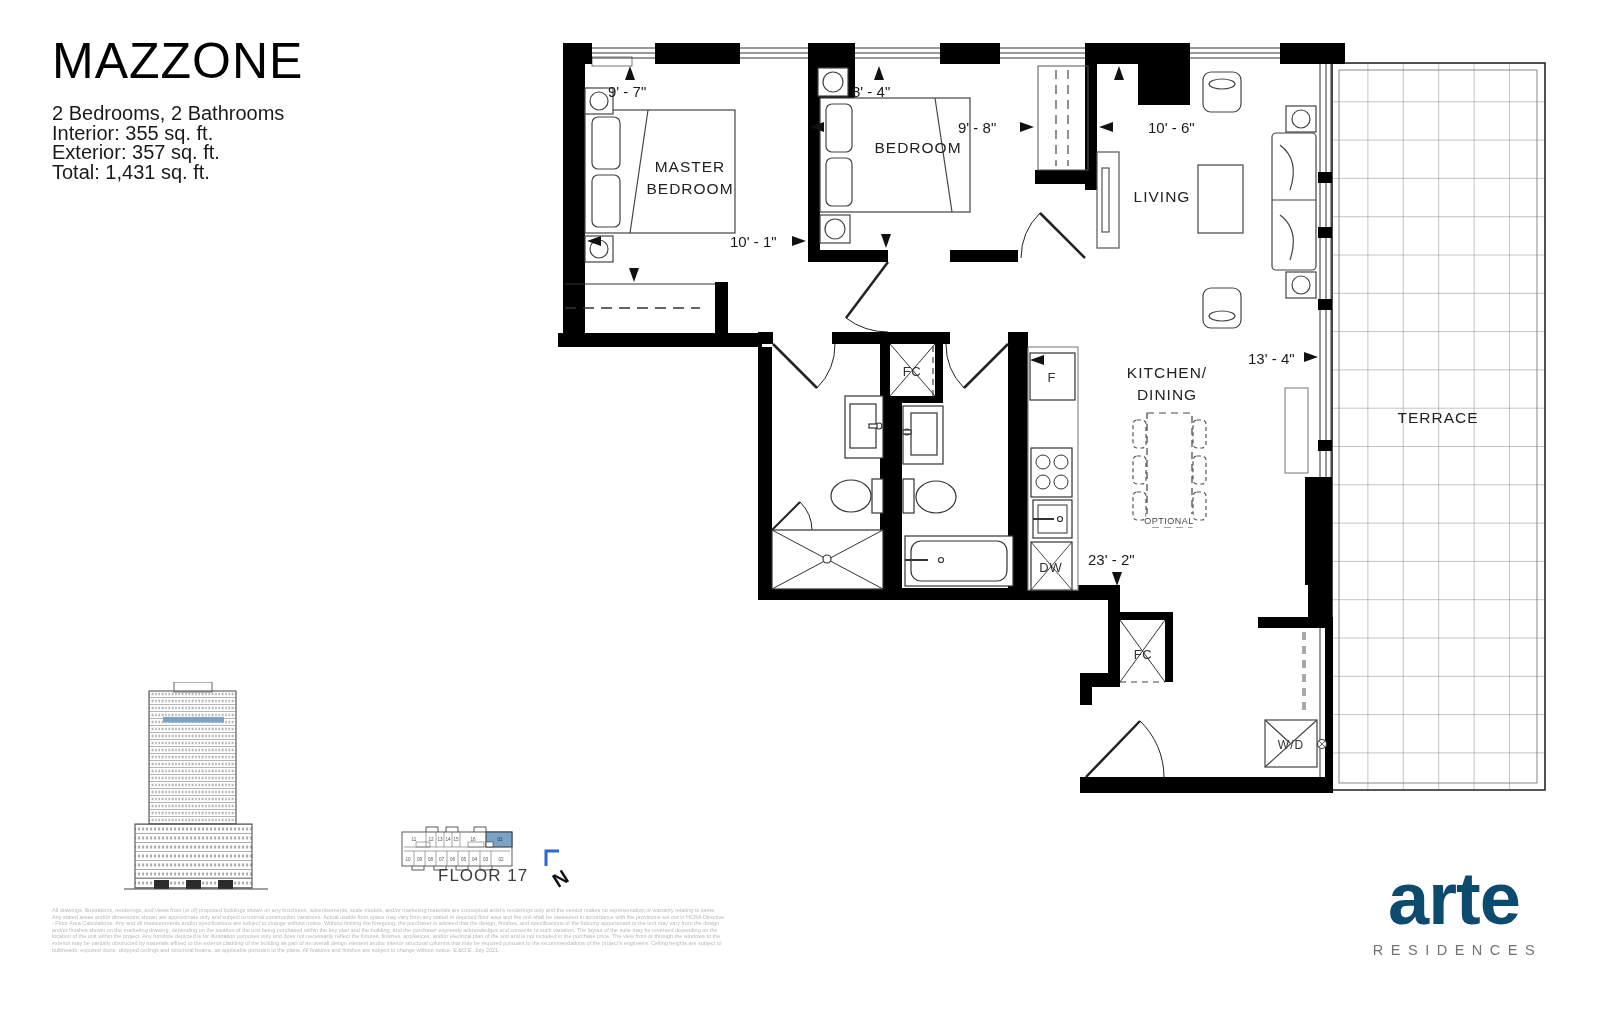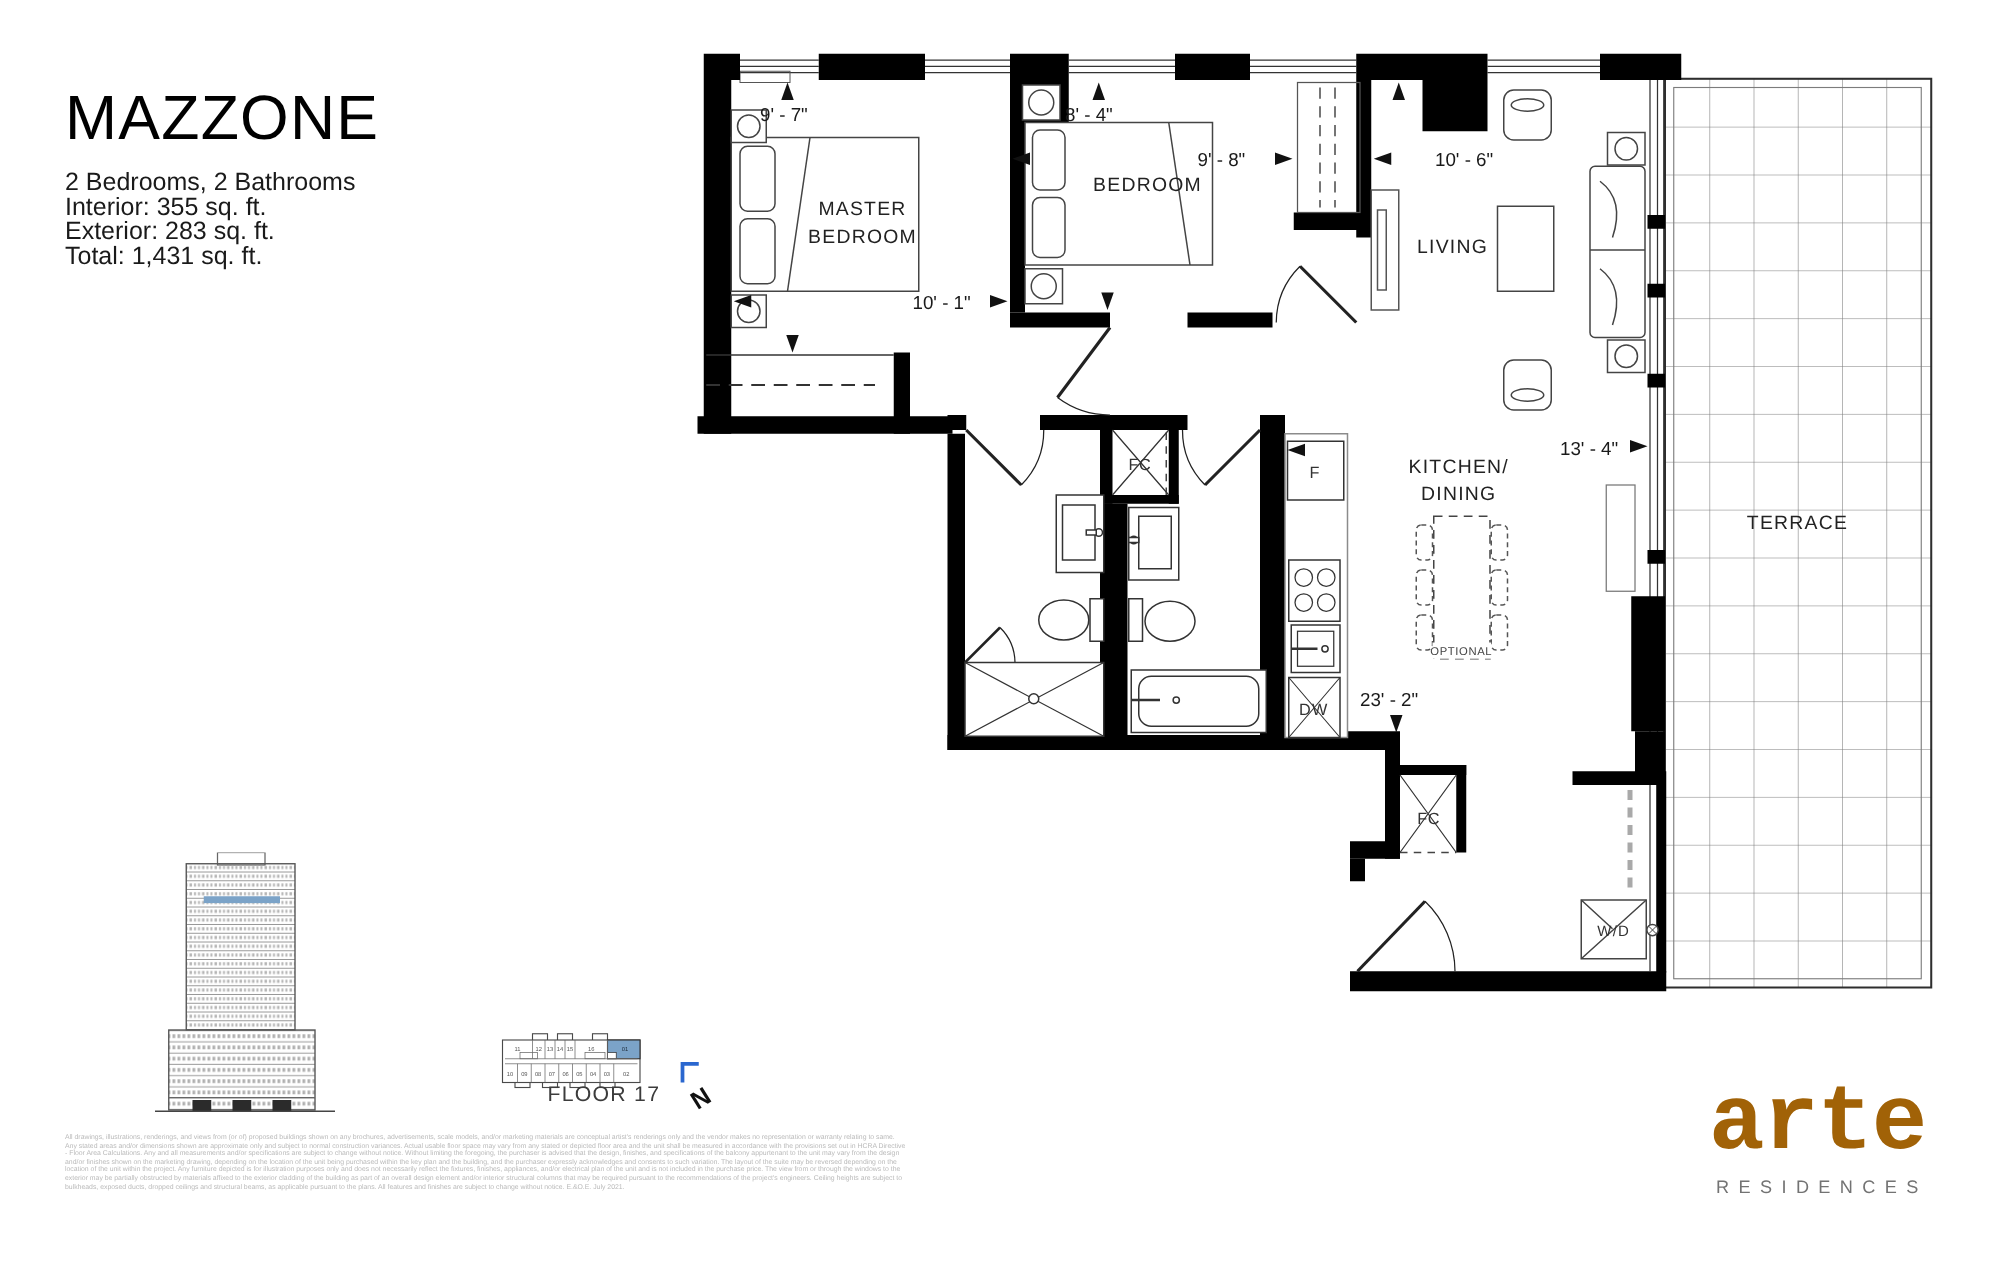--- a/index.html
+++ b/index.html
@@ -1,46 +1,46 @@
 <!DOCTYPE html>
 <html><head>
 <meta charset="utf-8">
 <style>
   html,body{margin:0;padding:0;background:#fff;}
   .page{position:relative;width:1600px;height:1018px;background:#ffffff;overflow:hidden;
         font-family:"Liberation Sans", sans-serif;color:#111;}
-  .title-block{position:absolute;left:52px;top:65px;}
+  .title-block{position:absolute;left:52px;top:32px;}
   .title-block h1{margin:0;font-size:50px;font-weight:400;letter-spacing:1px;color:#000;}
   .specs{margin-top:14px;font-size:20px;line-height:19.5px;color:#1a1a1a;}
   .plan-svg{position:absolute;left:555px;top:30px;}
   svg{font-family:"Liberation Sans", sans-serif;}
   .bldg-svg{position:absolute;left:122px;top:682px;}
   .keyplan-svg{position:absolute;left:396px;top:816px;}
   .floor-label{position:absolute;left:438px;top:866px;font-size:17px;letter-spacing:1px;color:#3c3c3c;}
   .north-svg{position:absolute;left:540px;top:846px;}
   .legal{position:absolute;left:52px;top:907px;width:740px;font-size:5.5px;line-height:6.6px;
          color:#b9b9b9;letter-spacing:0;}
   .legal div{white-space:nowrap;}
   .logo{position:absolute;left:1358px;top:862px;width:192px;text-align:center;}
-  .logo .word{font-family:Liberation Mono, monospace;font-weight:700;font-size:74px;
-              line-height:74px;color:#a16207;letter-spacing:-1px;}
+  .logo .word{font-family:Liberation Sans, sans-serif;font-weight:700;font-size:74px;
+              line-height:74px;color:#0c4a6e;letter-spacing:-1px;}
   .logo .sub{margin-top:6px;font-size:14.5px;letter-spacing:7.5px;color:#737373;
              padding-left:7px;}
 </style>
 </head>
 <body>
 
 <div class="page">
 
   <div class="title-block">
     <h1>MAZZONE</h1>
     <div class="specs">
       <div>2 Bedrooms, 2 Bathrooms</div>
       <div>Interior: 355 sq. ft.</div>
-      <div>Exterior: 283 sq. ft.</div>
+      <div>Exterior: 357 sq. ft.</div>
       <div>Total: 1,431 sq. ft.</div>
     </div>
   </div>
 
   <svg class="plan-svg" width="1010" height="780" viewBox="555 30 1010 780">
     <defs>
       <pattern id="tgrid" x="1332" y="63" width="35.4" height="38.3" patternUnits="userSpaceOnUse">
         <path d="M35.4 0H0V38.3" fill="none" stroke="#7c7c7c" stroke-width="0.9"></path>
       </pattern>
     </defs>

